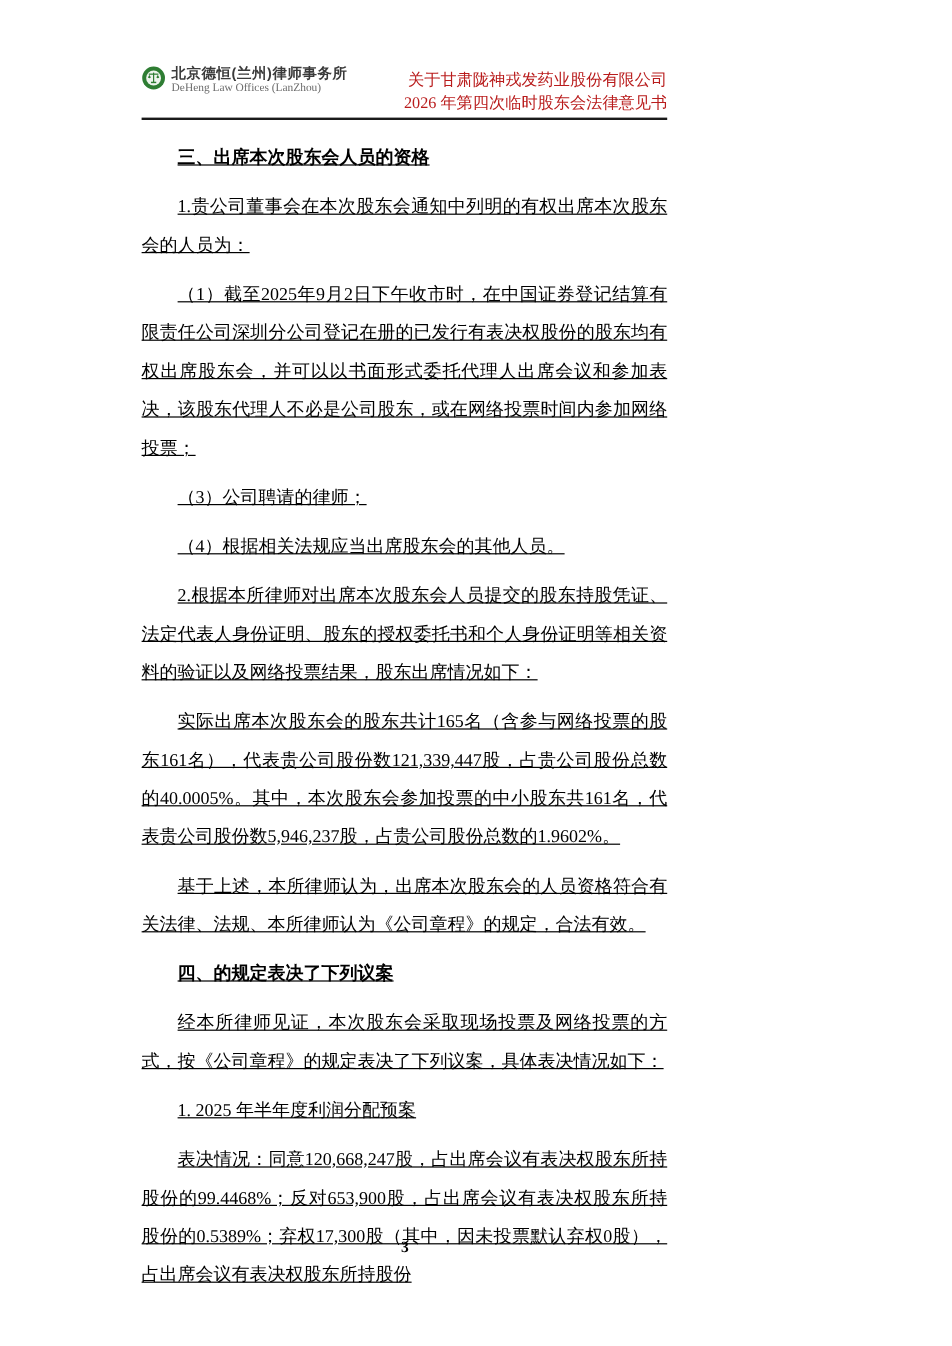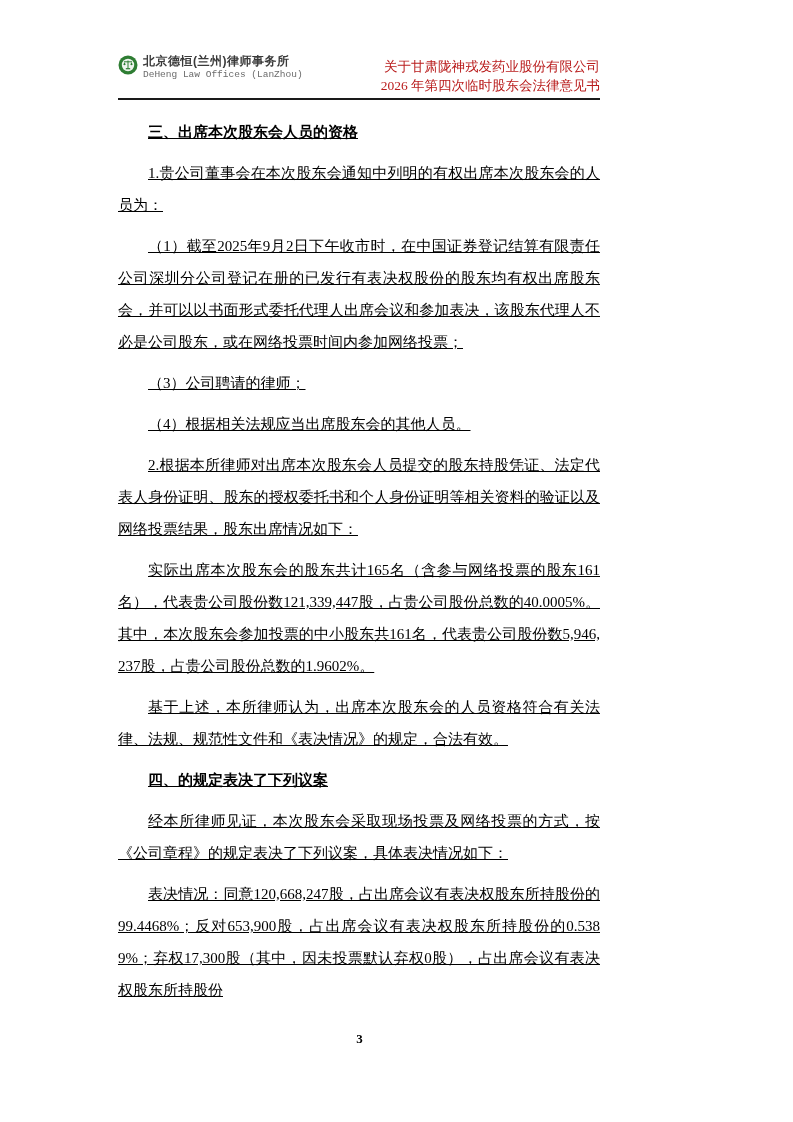--- a/index.html
+++ b/index.html
@@ -8,21 +8,20 @@
     background: #ffffff;
   }
   .page {
     position: relative;
     width: 675px;
     height: 1122px;
     background: #ffffff;
     font-family: "Liberation Serif", "DejaVu Serif", serif;
     color: #000000;
     overflow: hidden;
-    padding-left: 44px;
   }
   
   .header {
     position: absolute;
     left: 118px;
     right: 119px;
     top: 52px;
     height: 46px;
     border-bottom: 2px solid #1a1a1a;
   }
@@ -46,21 +45,21 @@
   }
   .firm-name-zh {
     font-family: "Liberation Sans", "DejaVu Sans", sans-serif;
     font-size: 12px;
     font-weight: bold;
     color: #3a3a3a;
     line-height: 14px;
     letter-spacing: 0.5px;
   }
   .firm-name-en {
-    font-family: Liberation Mono, monospace;
+    font-family: Liberation Serif, serif;
     font-size: 9.5px;
     color: #6b6b6b;
     line-height: 13px;
   }
   .doc-title-block {
     position: absolute;
     right: 0;
     top: 5px;
     text-align: right;
   }
@@ -133,21 +132,22 @@
   </div>
 
   <div class="content">
     <p class="para heading">三、出席本次股东会人员的资格</p>
     <p class="para">1.贵公司董事会在本次股东会通知中列明的有权出席本次股东会的人员为：</p>
     <p class="para">（1）截至2025年9月2日下午收市时，在中国证券登记结算有限责任公司深圳分公司登记在册的已发行有表决权股份的股东均有权出席股东会，并可以以书面形式委托代理人出席会议和参加表决，该股东代理人不必是公司股东，或在网络投票时间内参加网络投票；</p>
     <p class="para">（3）公司聘请的律师；</p>
     <p class="para">（4）根据相关法规应当出席股东会的其他人员。</p>
     <p class="para">2.根据本所律师对出席本次股东会人员提交的股东持股凭证、法定代表人身份证明、股东的授权委托书和个人身份证明等相关资料的验证以及网络投票结果，股东出席情况如下：</p>
     <p class="para">实际出席本次股东会的股东共计165名（含参与网络投票的股东161名），代表贵公司股份数121,339,447股，占贵公司股份总数的40.0005%。其中，本次股东会参加投票的中小股东共161名，代表贵公司股份数5,946,237股，占贵公司股份总数的1.9602%。</p>
-    <p class="para">基于上述，本所律师认为，出席本次股东会的人员资格符合有关法律、法规、规范性文件和《表决情况》的规定，合法有效。</p>
+    <p class="para">基于上述，本所律师认为，出席本次股东会的人员资格符合有关法律、法规、本所律师认为《公司章程》的规定，合法有效。</p>
     <p class="para heading">四、的规定表决了下列议案</p>
     <p class="para">经本所律师见证，本次股东会采取现场投票及网络投票的方式，按《公司章程》的规定表决了下列议案，具体表决情况如下：</p>
+    <p class="para">1. 2025 年半年度利润分配预案</p>
     <p class="para">表决情况：同意120,668,247股，占出席会议有表决权股东所持股份的99.4468%；反对653,900股，占出席会议有表决权股东所持股份的0.5389%；弃权17,300股（其中，因未投票默认弃权0股），占出席会议有表决权股东所持股份</p>
   </div>
 
   <div class="page-number">3</div>
 
 </div>
 
 </body></html>

